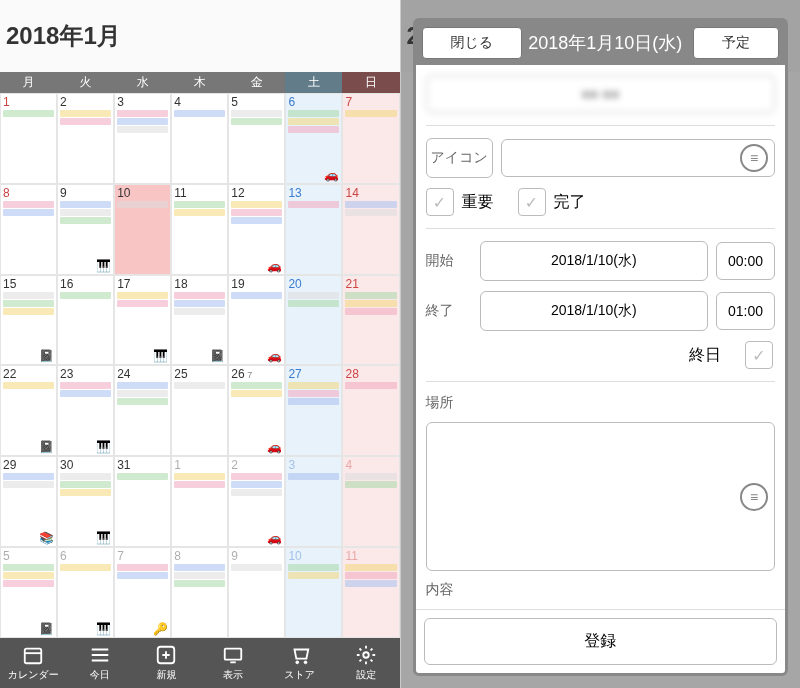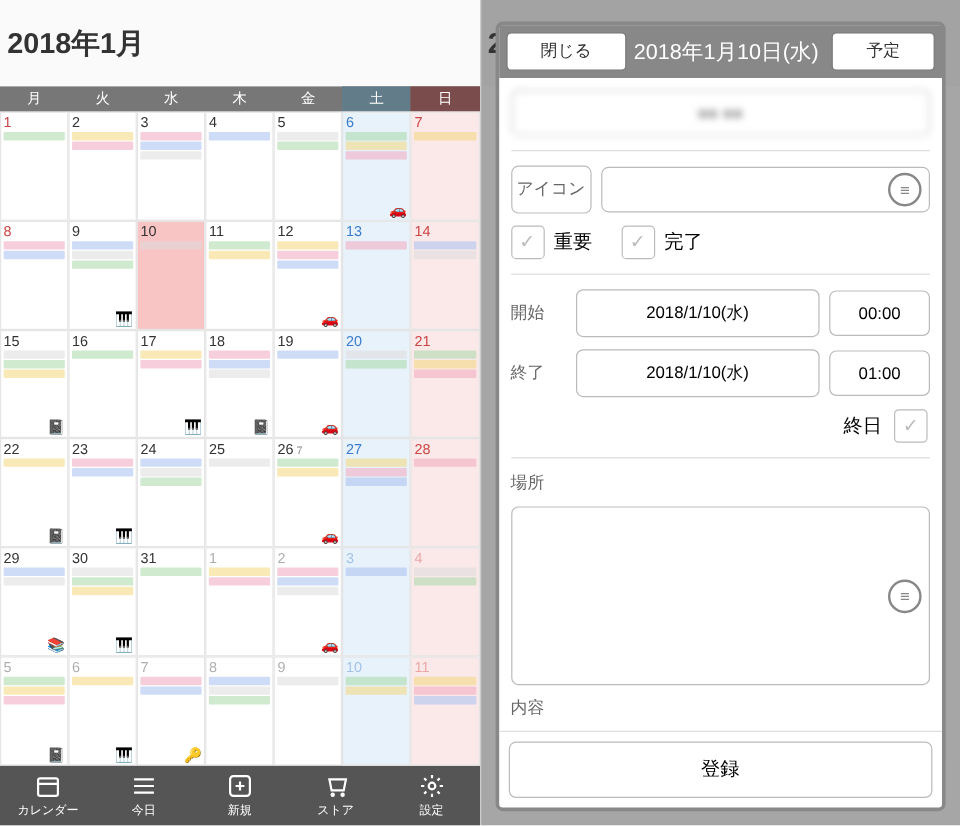--- a/index.html
+++ b/index.html
@@ -45,22 +45,22 @@
 .field-box { border: 1px solid #bbb; border-radius: 6px; padding: 10px; min-height: 38px; font-size: 14px; color: #aaa; text-align: center; }
 .hr { border: none; border-top: 1px solid #ddd; margin: 2px 0; }
 .row { display: flex; align-items: center; gap: 8px; }
 .lbl { font-size: 14px; color: #666; min-width: 46px; }
 .icon-slot { flex: 1; border: 1px solid #bbb; border-radius: 6px; height: 38px; display: flex; align-items: center; justify-content: flex-end; padding: 0 6px; }
 .circ-icon { width: 28px; height: 28px; border: 2px solid #888; border-radius: 50%; display: flex; align-items: center; justify-content: center; font-size: 14px; color: #888; }
 .chk { width: 28px; height: 28px; border: 1px solid #bbb; border-radius: 4px; display: flex; align-items: center; justify-content: center; color: #bbb; font-size: 16px; }
 .chk-row { display: flex; align-items: center; gap: 8px; }
 .date-row { display: flex; align-items: center; gap: 8px; }
 .date-btn { flex: 1; border: 1px solid #bbb; border-radius: 6px; padding: 10px; text-align: center; font-size: 14px; background: #fff; }
-.time-btn { width: 84px; border: 1px solid #bbb; border-radius: 6px; padding: 10px; text-align: center; font-size: 14px; background: #fff; }
-.allday-row { display: flex; justify-content: flex-end; align-items: center; gap: 10px; padding-right: 2px; }
+.time-btn { width: 59px; border: 1px solid #bbb; border-radius: 6px; padding: 10px; text-align: center; font-size: 14px; background: #fff; }
+.allday-row { display: flex; justify-content: flex-end; align-items: center; gap: 24px; padding-right: 2px; }
 .modal-ftr { padding: 8px; border-top: 1px solid #ddd; }
 .submit-btn { width: 100%; border: 1px solid #bbb; border-radius: 6px; padding: 12px; font-size: 16px; background: #fff; text-align: center; }
 </style>
 </head>
 <body>
 
 <div class="panel">
   <div class="cal-header">2018年1月</div>
   <div class="wday-row" id="wday-row">
       <div class="wday">月</div>
@@ -327,20 +327,27 @@
       </div>
       <div class="tb-item">
         <svg viewBox="0 0 24 24">
           <rect x="3" y="3" width="18" height="18" rx="3" fill="none" stroke-width="2"></rect>
           <path d="M12 8v8M8 12h8" stroke-width="2"></path>
         </svg>
         <span>新規</span>
       </div>
       <div class="tb-item">
         <svg viewBox="0 0 24 24">
+          <rect x="3" y="5" width="18" height="12" rx="1" fill="none" stroke-width="2"></rect>
+          <path d="M9 20h6" stroke-width="2"></path>
+        </svg>
+        <span>表示</span>
+      </div>
+      <div class="tb-item">
+        <svg viewBox="0 0 24 24">
           <path d="M6 6h15l-2 10H8L6 6z" fill="none" stroke-width="2"></path>
           <circle cx="9" cy="20" r="1.5"></circle>
           <circle cx="18" cy="20" r="1.5"></circle>
         </svg>
         <span>ストア</span>
       </div>
       <div class="tb-item">
         <svg viewBox="0 0 24 24">
           <circle cx="12" cy="12" r="3" fill="none" stroke-width="2"></circle>
           <path d="M12 2v3M12 19v3M2 12h3M19 12h3M4.9 4.9l2 2M17 17l2 2M4.9 19l2-2M17 7l2-2" stroke-width="2"></path>

